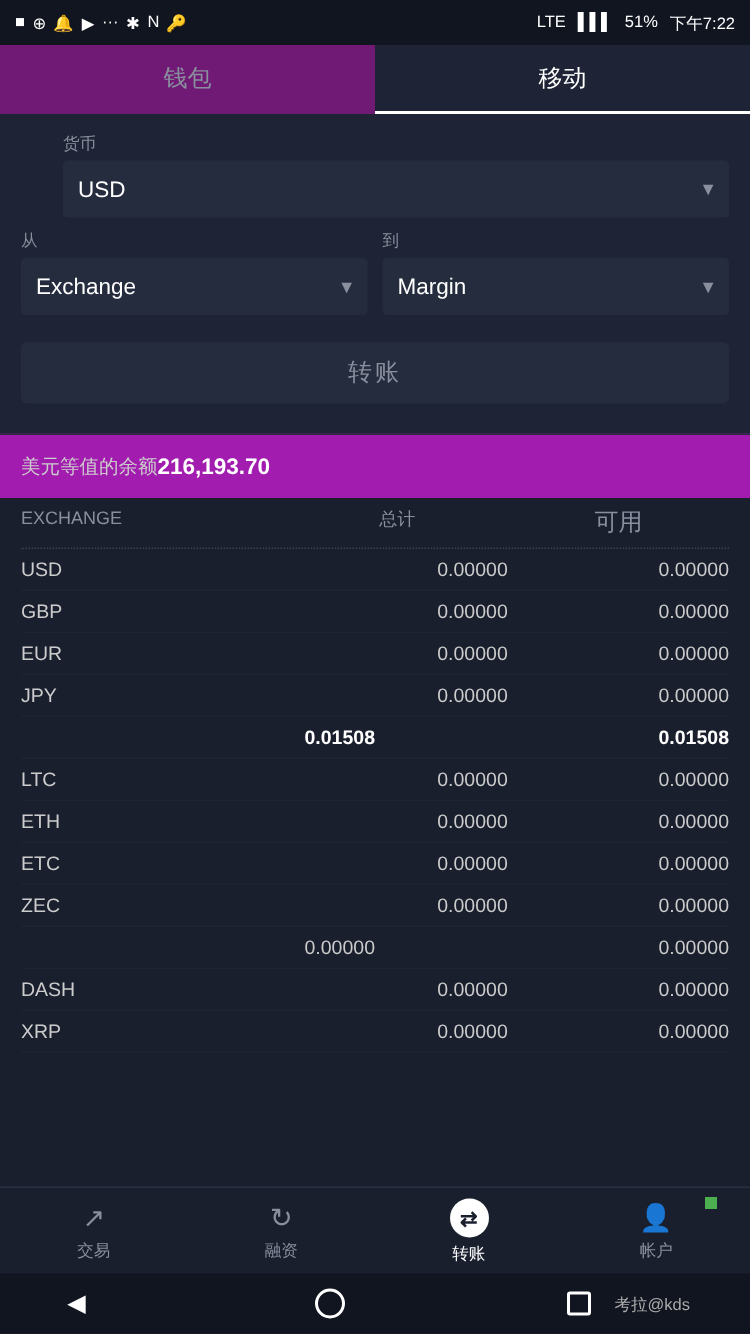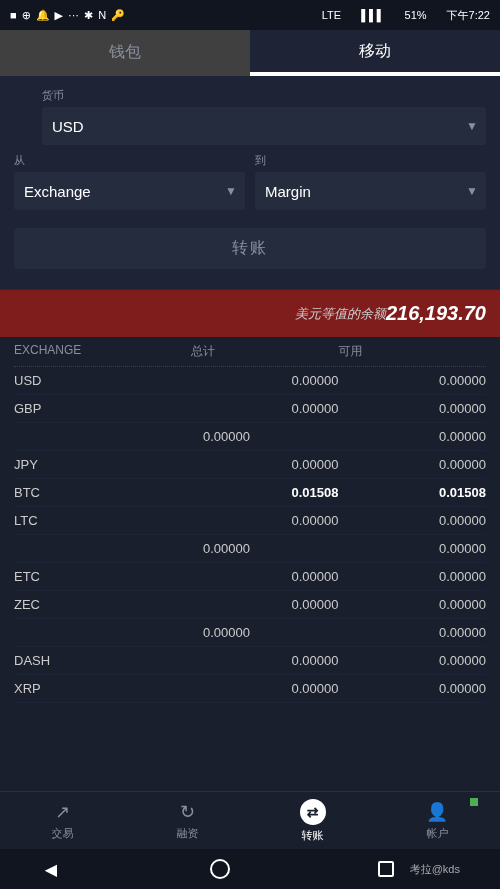--- a/index.html
+++ b/index.html
@@ -18,41 +18,41 @@
       background: #111520;
       height: 30px;
       display: flex;
       align-items: center;
       justify-content: space-between;
       padding: 0 10px;
       font-size: 11px;
       color: #fff;
     }
     .status-left { display: flex; align-items: center; gap: 5px; }
-    .status-right { display: flex; align-items: center; gap: 20px; font-size: 11px; }
+    .status-right { display: flex; align-items: center; gap: 8px; font-size: 11px; }
 
     
     .tab-bar {
       display: flex;
       height: 46px;
-      background: #404040;
+      background: #701a75;
     }
     .tab-item {
       flex: 1;
       display: flex;
       align-items: center;
       justify-content: center;
       font-size: 16px;
       cursor: pointer;
       color: #8a8f9e;
       border-bottom: 2px solid transparent;
     }
     .tab-item.active {
       color: #fff;
-      border-bottom: 4px solid #ffffff;
+      border-bottom: 2px solid #ffffff;
       background: #1e2435;
     }
 
     
     .main-content {
       background: #1e2435;
       padding: 12px 14px 8px 14px;
     }
     .field-group {
       display: flex;
@@ -132,52 +132,51 @@
       color: #8a8f9e;
       font-size: 16px;
       padding: 10px 0;
       width: 100%;
       cursor: pointer;
       letter-spacing: 2px;
     }
 
     
     .balance-section {
-      background: #7f1d1d;
+      background: #a21caf;
       padding: 12px 14px;
       display: flex;
-      justify-content: flex-end;
+      justify-content: flex-start;
       align-items: center;
       border-top: 1px solid #252c3e;
-      font-style: italic;
     }
     .balance-label {
       font-size: 13px;
       color: #ccc;
     }
     .balance-value {
-      font-size: 20px;
+      font-size: 15px;
       color: #fff;
       font-weight: bold;
     }
 
     
     .table-section {
       padding: 0 14px;
       background: #1a1f2e;
     }
     .table-header-row {
       display: flex;
       padding: 6px 0;
       border-bottom: 1px dotted #3a3f52;
       font-size: 12px;
     }
     .col-name { flex: 1.2; color: #8a8f9e; text-transform: uppercase; font-size: 12px; }
-    .col-total { flex: 1; text-align: left; color: #8a8f9e; font-size: 12px; }
-    .col-available { flex: 1; text-align: left; color: #8a8f9e; font-size: 12px; }
+    .col-total { flex: 1; text-align: center; color: #8a8f9e; font-size: 12px; }
+    .col-available { flex: 1; text-align: center; color: #8a8f9e; font-size: 16px; }
 
     .table-row-item {
       display: flex;
       padding: 6px 0;
       font-size: 13px;
       border-bottom: 1px solid #1e2435;
     }
     .row-name { flex: 1.2; color: #ccc; font-size: 13px; }
     .row-total { flex: 1; text-align: right; color: #ccc; font-size: 13px; }
     .row-available { flex: 1; text-align: right; color: #ccc; font-size: 13px; }
@@ -335,39 +334,40 @@
       <span class="row-name">USD</span>
       <span class="row-total">0.00000</span>
       <span class="row-available">0.00000</span>
     </div>
       <div class="table-row-item">
       <span class="row-name">GBP</span>
       <span class="row-total">0.00000</span>
       <span class="row-available">0.00000</span>
     </div>
       <div class="table-row-item">
+      <span class="row-name">EUR</span>
       <span class="row-total">0.00000</span>
       <span class="row-available">0.00000</span>
     </div>
       <div class="table-row-item">
       <span class="row-name">JPY</span>
       <span class="row-total">0.00000</span>
       <span class="row-available">0.00000</span>
     </div>
       <div class="table-row-item row-highlight">
-      <span class="row-name">BTC</span>
       <span class="row-total">0.01508</span>
       <span class="row-available">0.01508</span>
     </div>
       <div class="table-row-item">
       <span class="row-name">LTC</span>
       <span class="row-total">0.00000</span>
       <span class="row-available">0.00000</span>
     </div>
       <div class="table-row-item">
+      <span class="row-name">ETH</span>
       <span class="row-total">0.00000</span>
       <span class="row-available">0.00000</span>
     </div>
       <div class="table-row-item">
       <span class="row-name">ETC</span>
       <span class="row-total">0.00000</span>
       <span class="row-available">0.00000</span>
     </div>
       <div class="table-row-item">
       <span class="row-name">ZEC</span>

